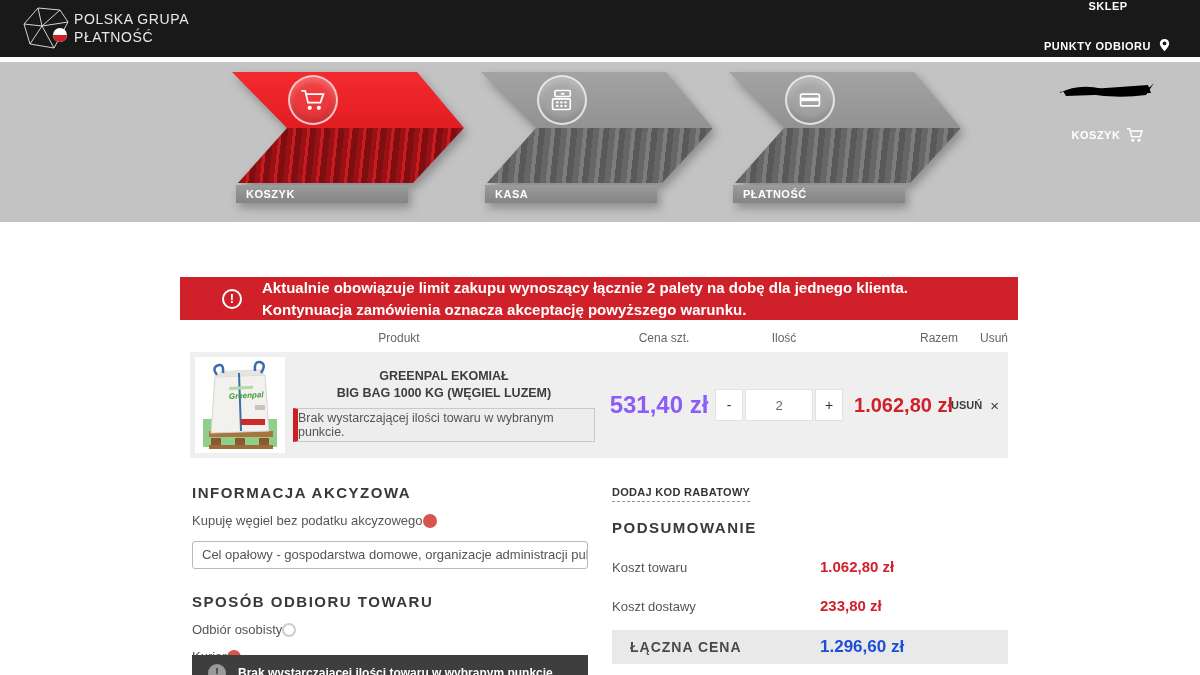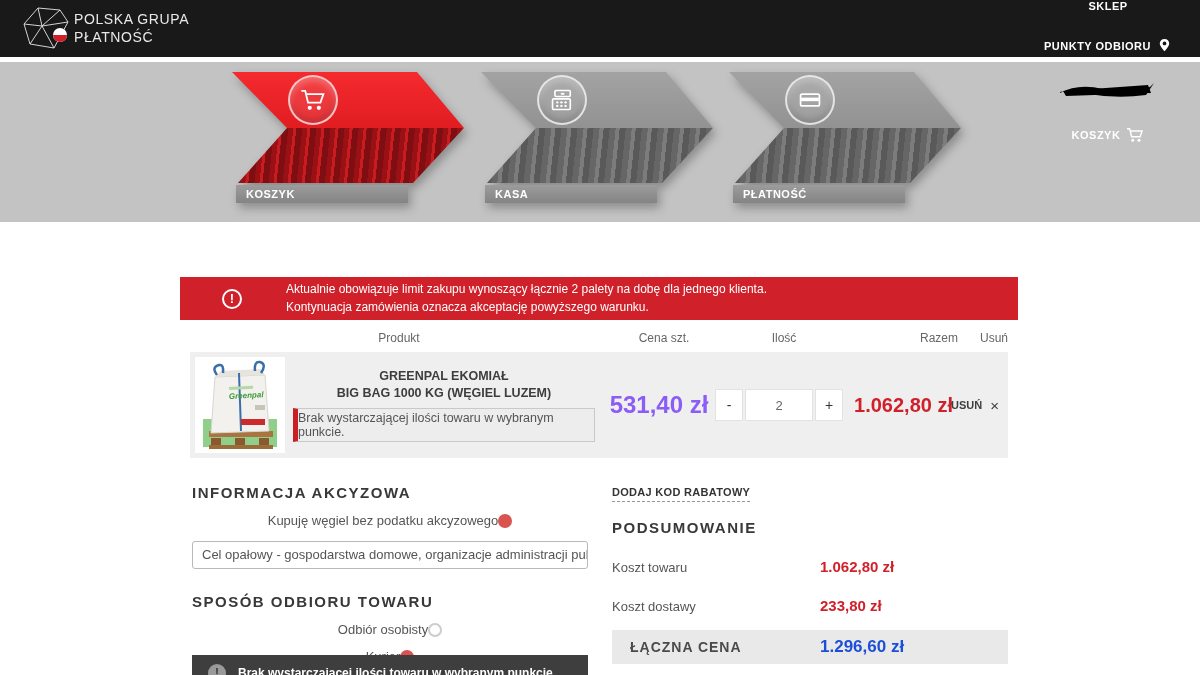--- a/index.html
+++ b/index.html
@@ -34,21 +34,21 @@
     box-shadow:inset 0 4px 6px rgba(255,255,255,.25), inset 0 -4px 6px rgba(0,0,0,.15); }
   .step-label { position:absolute; left:4px; top:113px; width:172px; height:18px;
     background:linear-gradient(180deg,#9c9c9c,#848484); color:#fff; font-size:11px; font-weight:bold;
     letter-spacing:.5px; line-height:18px; padding-left:10px; }
 
   
   .banner { position:absolute; left:180px; top:277px; width:838px; height:43px; background:#d0202a;
     display:flex; align-items:center; color:#fff; }
   .banner-icon { width:20px; height:20px; border-radius:50%; border:2px solid #fff; margin-left:42px;
     display:flex; align-items:center; justify-content:center; font-weight:bold; font-size:13px; flex:0 0 auto; }
-  .banner-text { margin-left:44px; font-size:12px; font-weight:normal; line-height:1.45; }
+  .banner-text { margin-left:20px; font-size:15px; font-weight:bold; line-height:1.45; }
 
   .thead { position:absolute; left:190px; top:331px; width:818px; height:20px; display:flex;
     color:#666; font-size:12px; }
   .th { text-align:center; }
   .th-product { width:418px; }
   .th-price { width:112px; }
   .th-qty { width:128px; }
   .th-total { width:110px; text-align:right; }
   .th-remove { width:50px; text-align:right; }
 
@@ -67,21 +67,21 @@
   .qty-input { width:68px; height:32px; background:#fff; border:1px solid #e2e2e2; text-align:center;
     font-size:13px; color:#666; font-family:"Liberation Sans", sans-serif; }
   .total-cell { width:110px; text-align:right; font-size:20px; font-weight:bold; color:#d0212b; flex:0 0 auto; }
   .remove-cell { width:50px; display:flex; align-items:center; justify-content:flex-end; gap:8px;
     padding-right:4px; flex:0 0 auto; }
   .remove-lbl { font-size:11px; font-weight:bold; color:#3f3f3f; cursor:pointer; }
   .remove-x { font-size:15px; color:#3f3f3f; cursor:pointer; line-height:1; }
 
   .sec-title { font-size:15px; font-weight:bold; color:#383838; letter-spacing:1.5px; }
   .left-col { position:absolute; left:192px; top:484px; width:396px; }
-  .line-item { display:flex; justify-content:center; align-items:center; margin-top:12px; }
+  .line-item { display:flex; justify-content:flex-start; align-items:center; margin-top:12px; }
   .line-label { font-size:13px; color:#555; }
   .radio { width:14px; height:14px; border-radius:50%; flex:0 0 auto; cursor:pointer; }
   .radio.on { background:#d9534f; }
   .radio.off { background:#fff; border:2px solid #ccc; }
   .select-box { margin-top:13px; width:396px; height:28px; border:1px solid #b9b9b9; border-radius:3px;
     background:#fff; font-size:13px; color:#555; line-height:26px; padding:0 9px;
     white-space:nowrap; overflow:hidden; cursor:pointer; }
   .left-title2 { margin-top:24px; }
   .notice-bar { position:absolute; left:192px; top:655px; width:396px; height:36px; background:#3e3e3e;
     display:flex; align-items:center; }

